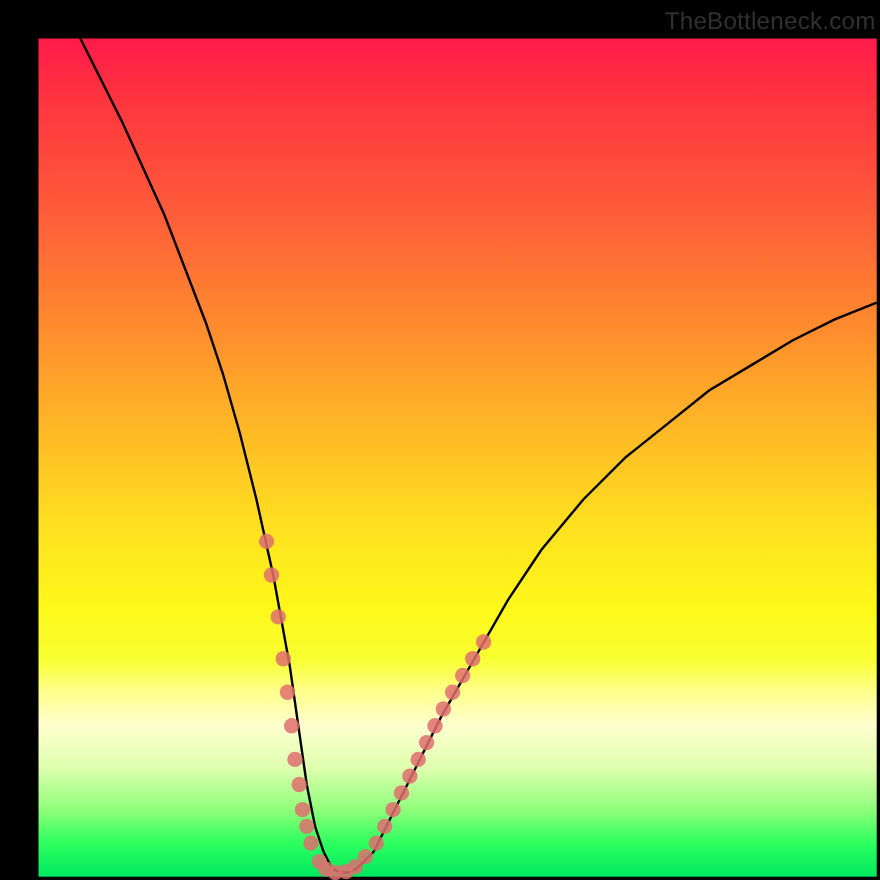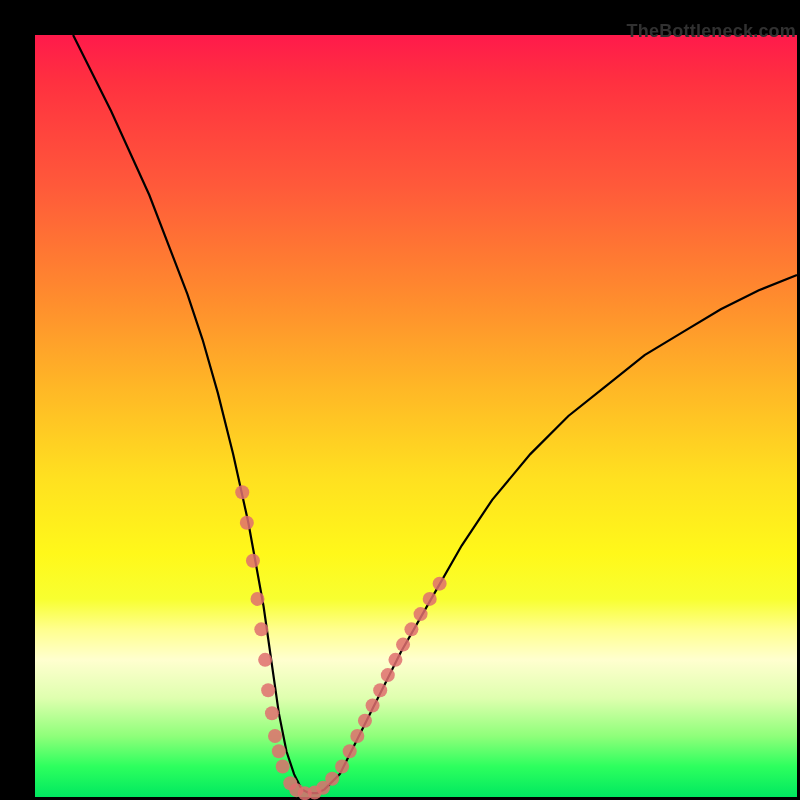--- a/index.html
+++ b/index.html
@@ -37,24 +37,24 @@
       #ffff8e 78%,
       #ffffcf 82%,
       #dfffaf 87%,
       #8fff7a 92%,
       #2dff5e 96%,
       #00e860 100%
     );
   }
   .watermark {
     position: absolute;
-    top: 21px;
+    top: 6px;
     right: 4px;
-    font-size: 18px;
-    font-weight: 700;
+    font-size: 22px;
+    font-weight: 400;
     color: #313131;
     letter-spacing: 0.2px;
     user-select: none;
   }
   svg.curve {
     position: absolute;
     inset: 0;
     width: 100%;
     height: 100%;
     overflow: visible;

